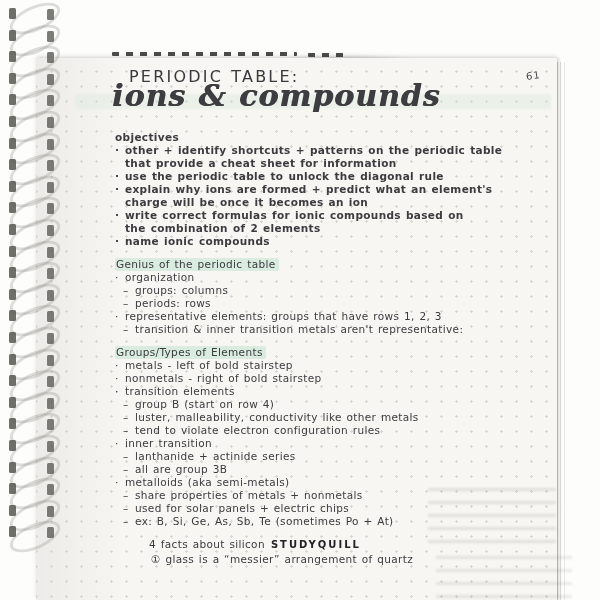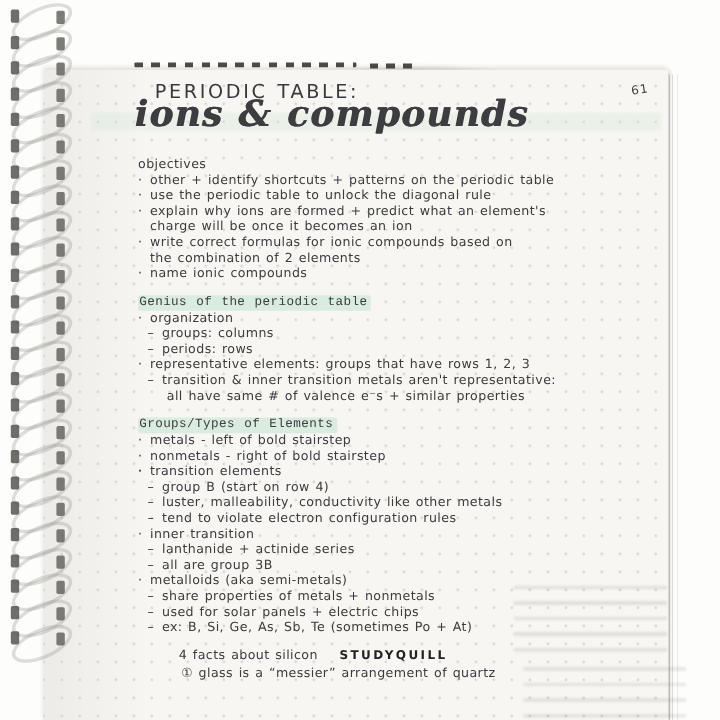--- a/index.html
+++ b/index.html
@@ -67,31 +67,31 @@
     font-size:10.5px;line-height:13px;letter-spacing:.35px;word-spacing:1px;color:#3b3b40;
   }
   .kicker{margin-left:14px;font-size:16px;letter-spacing:2.2px;color:#39393d;}
   .title{
     margin:-2px 0 19px -3px;
     font-family:"DejaVu Serif","Liberation Serif",serif;
     font-style:italic;font-weight:bold;font-size:30px;line-height:30px;
     letter-spacing:1px;color:#3d3d41;text-shadow:.6px 0 0 #3d3d41;
   }
   .section{margin-top:9px;}
-  .section:first-of-type{margin-top:2px;}
+  .section:first-of-type{margin-top:2px;font-weight:bold;}
   .heading{line-height:14px;}
-  .hl{background:#d9ecdf;border-radius:2px;padding:0 3px 1px 1px;font-family:Liberation Mono, monospace;}
+  .hl{background:#d9ecdf;border-radius:2px;padding:0 3px 1px 1px;}
   .line{position:relative;}
   .line .mk{position:absolute;left:0;top:0;}
   .line.b0{padding-left:10px;}
   .line.c0{padding-left:10px;}
   .line.b1{padding-left:20px;}
   .line.b1 .mk{left:8px;}
   .line.c1{padding-left:24px;}
-  .footer-row{display:flex;align-items:baseline;gap:18px;margin:10px 0 0 34px;}
+  .footer-row{display:flex;align-items:baseline;gap:6px;margin:10px 0 0 34px;}
   .watermark{
     font-weight:bold;font-size:10px;letter-spacing:2px;color:#232327;
     font-family:"DejaVu Sans","Liberation Sans",sans-serif;
   }
   .fact-row{margin:2px 0 0 36px;}
 </style>
 </head>
 <body>
 
 <div class="top-smudge"></div>
@@ -106,35 +106,35 @@
   <div class="page-number">61</div>
 
   <div class="content">
     <div class="kicker">PERIODIC TABLE:</div>
     <div class="title">ions &amp; compounds</div>
 
     <div>
         <div class="section">
           <div class="heading"><span>objectives</span></div>
           <div class="line b0"><span class="mk">·</span><span>other + identify shortcuts + patterns on the periodic table</span></div>
+          <div class="line c0"><span class="mk"></span><span>that provide a cheat sheet for information</span></div>
           <div class="line b0"><span class="mk">·</span><span>use the periodic table to unlock the diagonal rule</span></div>
           <div class="line b0"><span class="mk">·</span><span>explain why ions are formed + predict what an element's</span></div>
           <div class="line c0"><span class="mk"></span><span>charge will be once it becomes an ion</span></div>
           <div class="line b0"><span class="mk">·</span><span>write correct formulas for ionic compounds based on</span></div>
           <div class="line c0"><span class="mk"></span><span>the combination of 2 elements</span></div>
           <div class="line b0"><span class="mk">·</span><span>name ionic compounds</span></div>
         </div>
         <div class="section">
           <div class="heading"><span class="hl">Genius of the periodic table</span></div>
           <div class="line b0"><span class="mk">·</span><span>organization</span></div>
           <div class="line b1"><span class="mk">–</span><span>groups: columns</span></div>
           <div class="line b1"><span class="mk">–</span><span>periods: rows</span></div>
           <div class="line b0"><span class="mk">·</span><span>representative elements: groups that have rows 1, 2, 3</span></div>
           <div class="line b1"><span class="mk">–</span><span>transition &amp; inner transition metals aren't representative:</span></div>
-          <div class="line c1"><span class="mk"></span><span>all have same # of valence e⁻s + similar properties</span></div>
         </div>
         <div class="section">
           <div class="heading"><span class="hl">Groups/Types of Elements</span></div>
           <div class="line b0"><span class="mk">·</span><span>metals - left of bold stairstep</span></div>
           <div class="line b0"><span class="mk">·</span><span>nonmetals - right of bold stairstep</span></div>
           <div class="line b0"><span class="mk">·</span></div>
           <div class="line b0"><span class="mk">·</span><span>transition elements</span></div>
           <div class="line b1"><span class="mk">–</span><span>group B (start on row 4)</span></div>
           <div class="line b1"><span class="mk">–</span><span>luster, malleability, conductivity like other metals</span></div>
           <div class="line b1"><span class="mk">–</span><span>tend to violate electron configuration rules</span></div>

